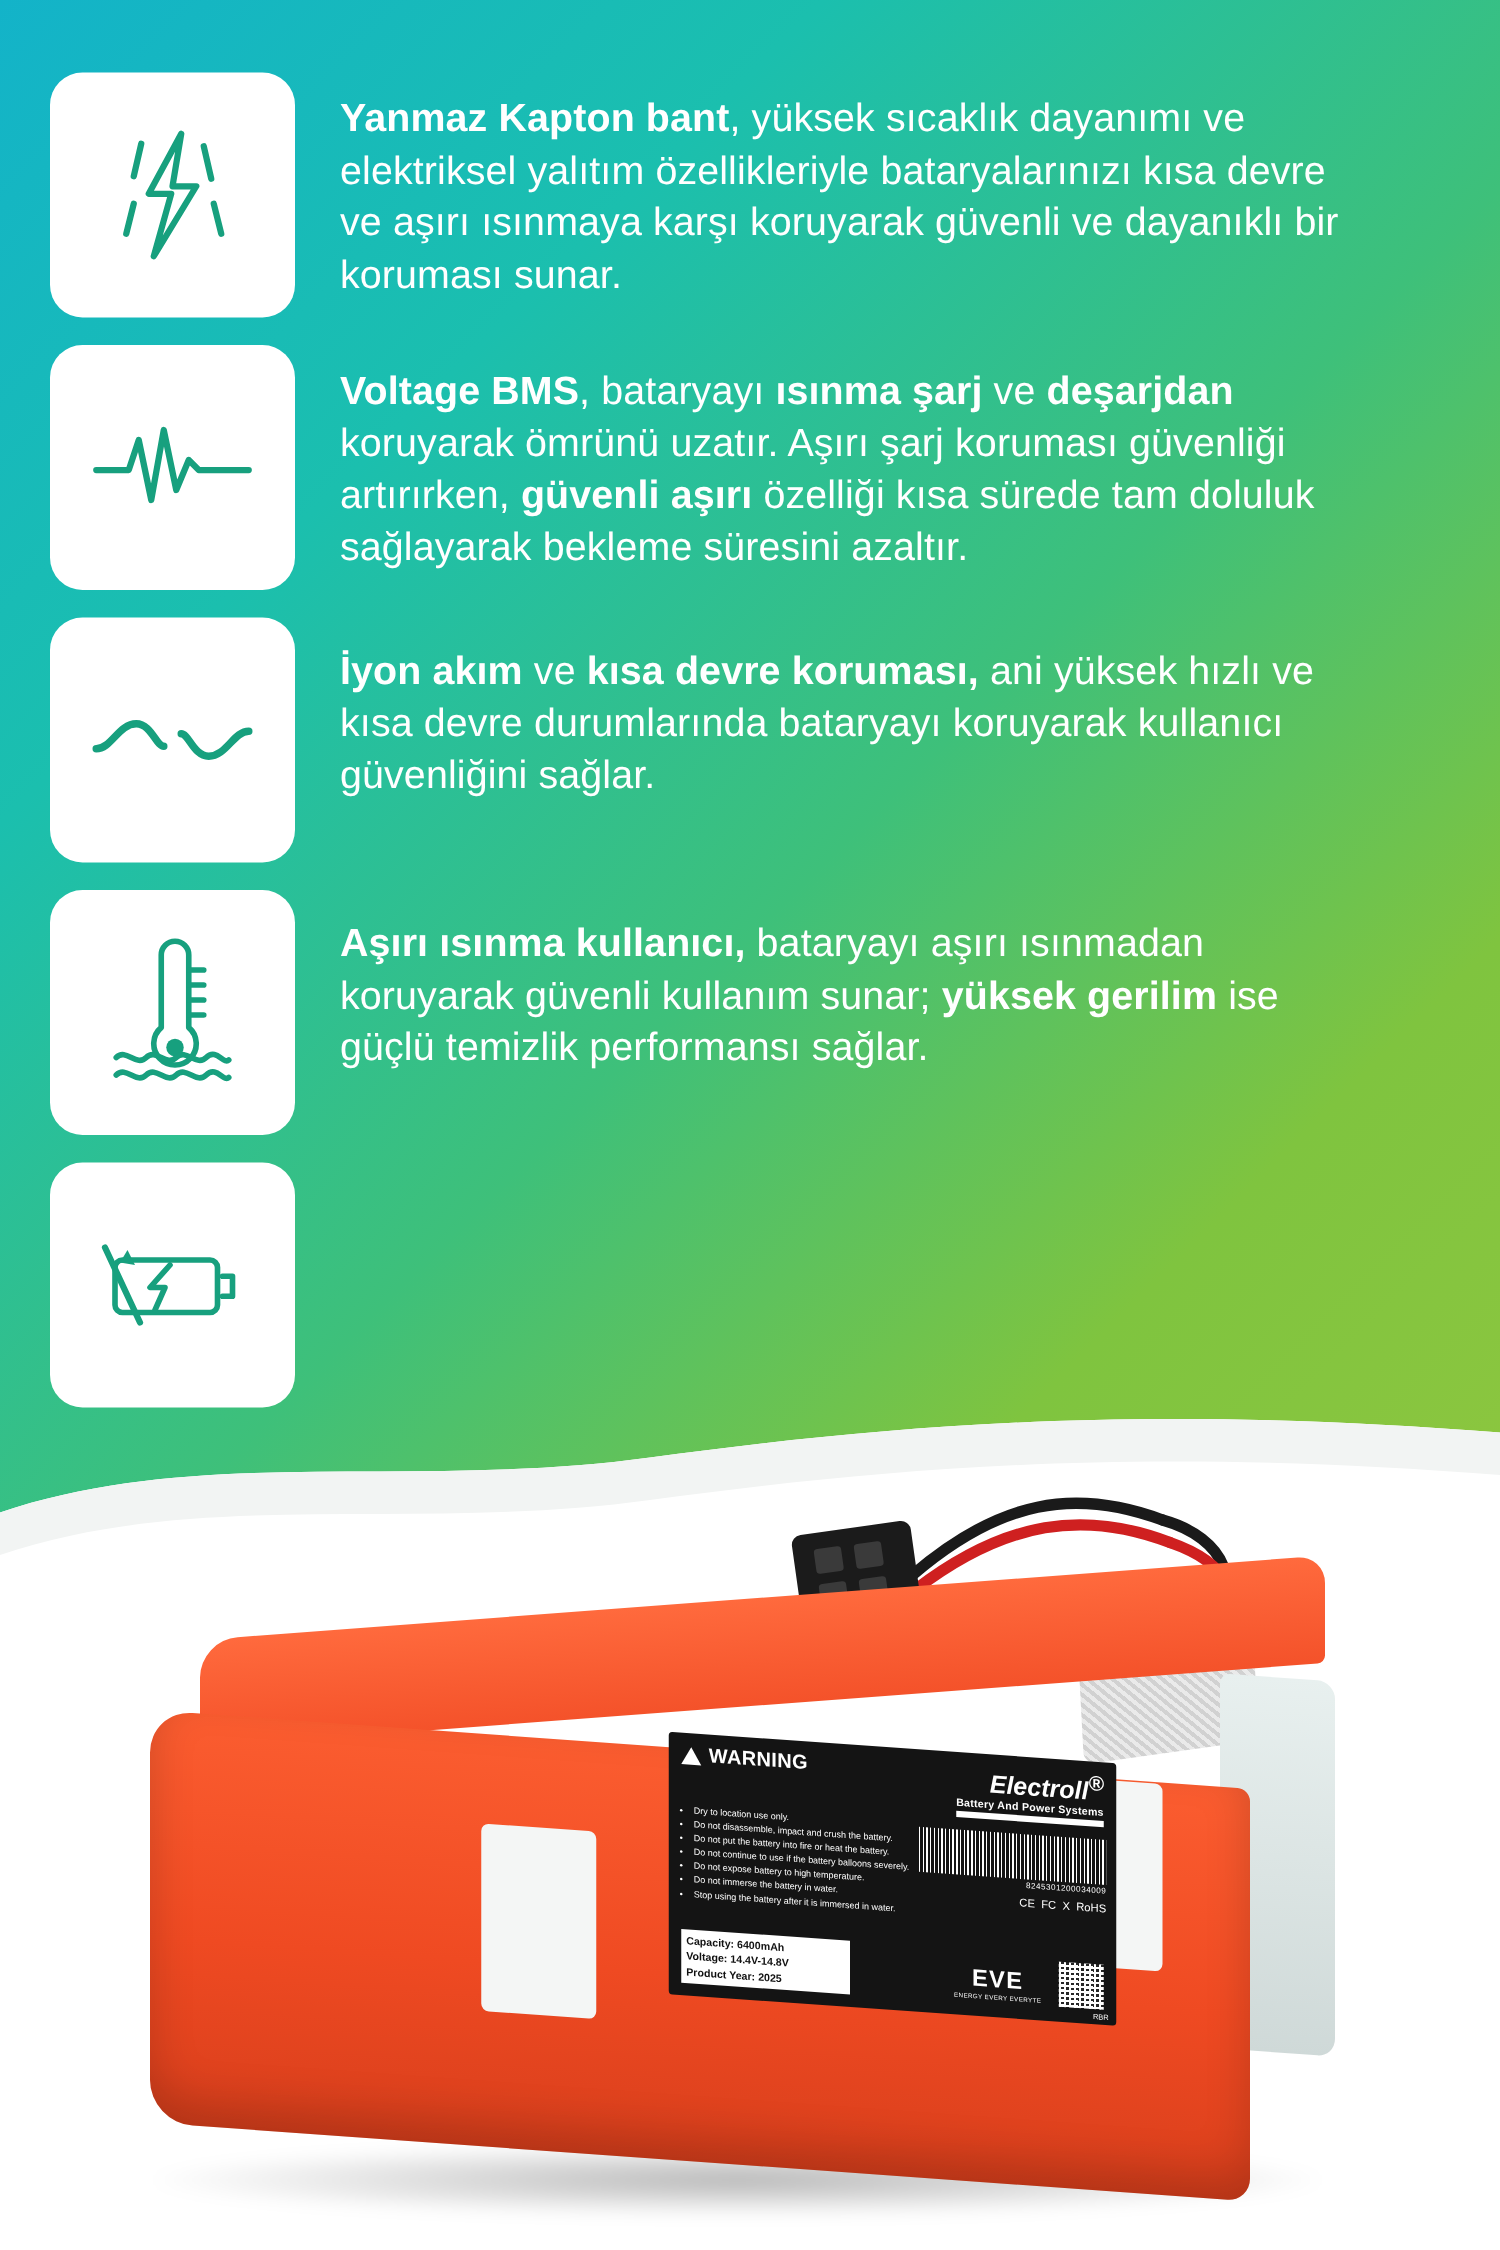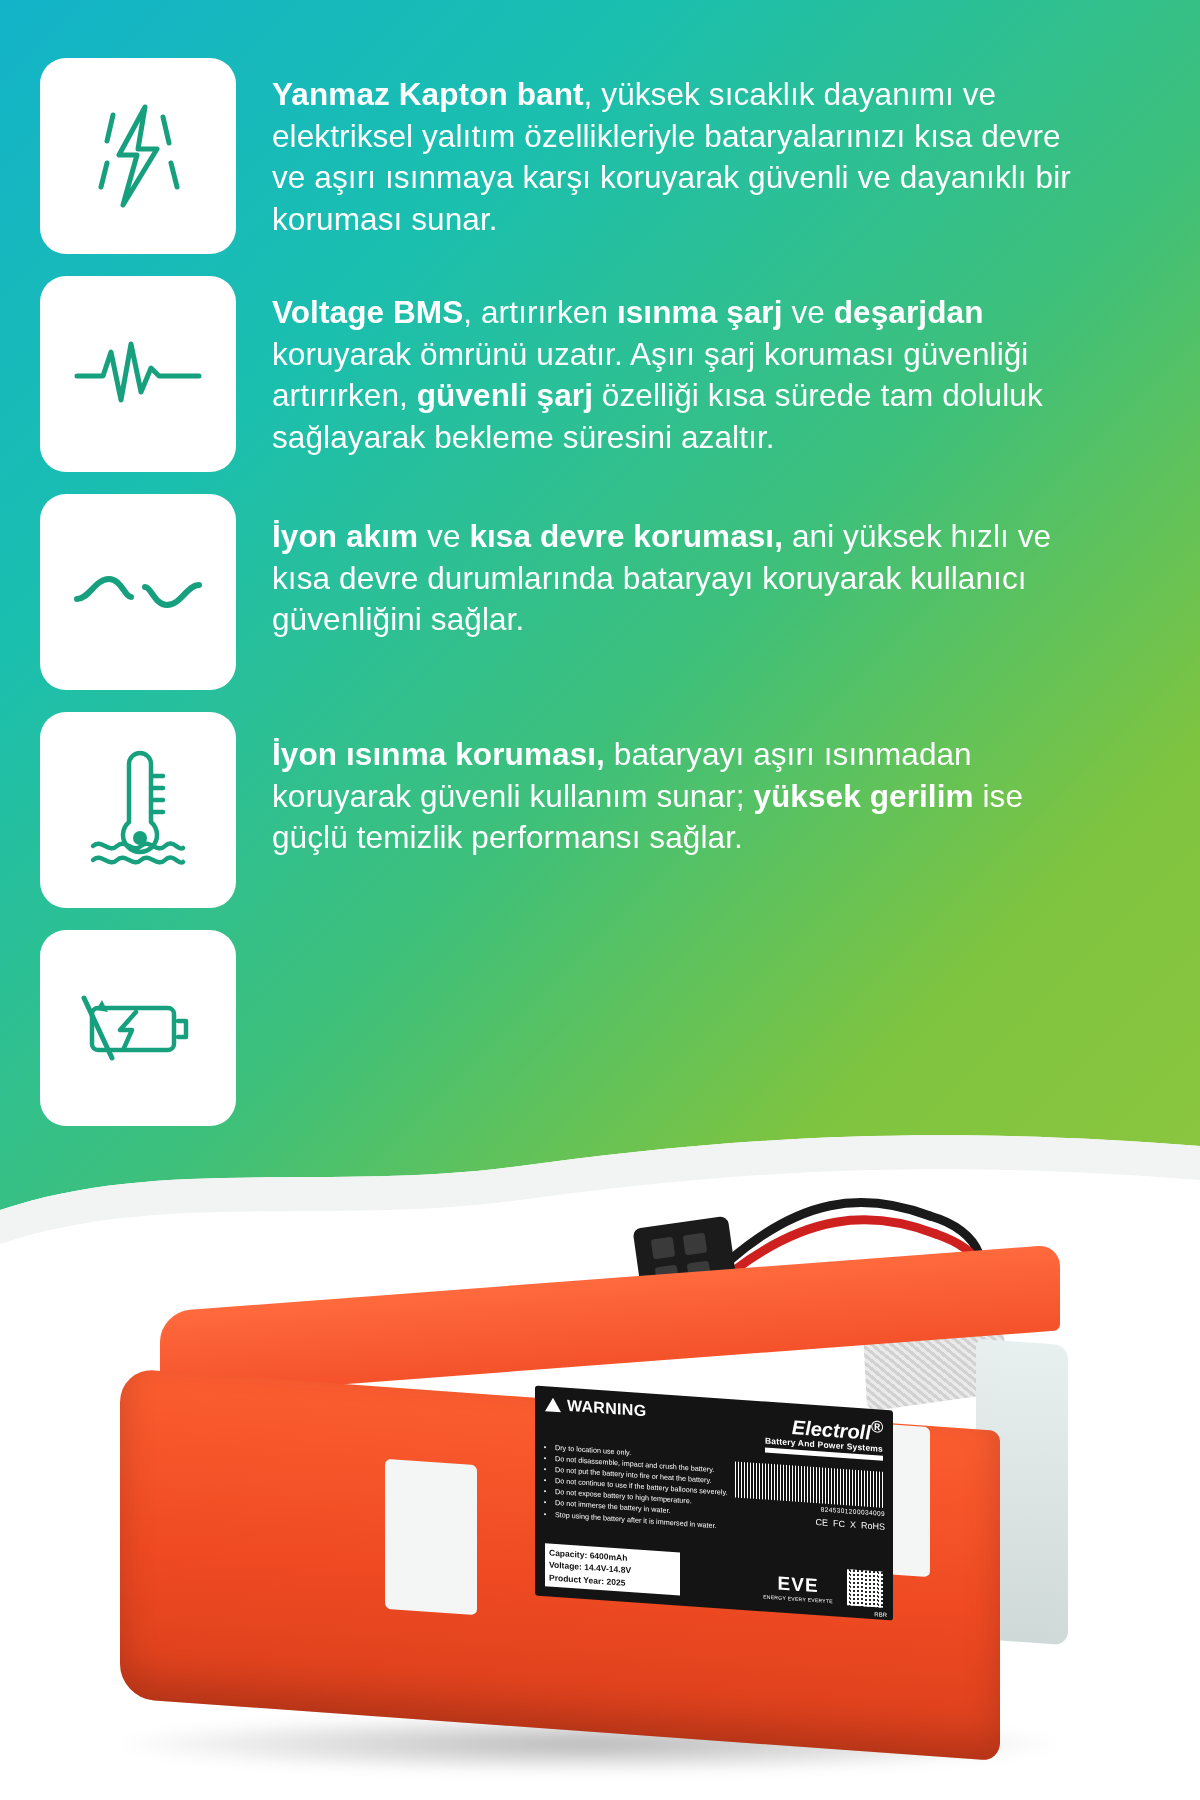--- a/index.html
+++ b/index.html
@@ -272,21 +272,21 @@
     </div>
 
     <div class="feature f2">
       <div class="icon-tile">
         <span>
           <svg width="130" height="80" viewBox="0 0 130 80" fill="none" stroke="#17a07e" stroke-width="5" stroke-linecap="round" stroke-linejoin="round">
             <path d="M4 42 L30 42 L38 18 L48 66 L58 10 L68 58 L78 34 L86 42 L126 42"></path>
           </svg>
         </span>
       </div>
-      <div class="feature-text"><b>Voltage BMS</b><span>, artırırken </span><b>ısınma şarj</b><span> ve </span><b>deşarjdan</b><span> koruyarak ömrünü uzatır. Aşırı şarj koruması güvenliği artırırken, </span><b>güvenli şarj</b><span> özelliği kısa sürede tam doluluk sağlayarak bekleme süresini azaltır.</span></div>
+      <div class="feature-text"><b>Voltage BMS</b><span>, bataryayı </span><b>ısınma şarj</b><span> ve </span><b>deşarjdan</b><span> koruyarak ömrünü uzatır. Aşırı şarj koruması güvenliği artırırken, </span><b>güvenli aşırı</b><span> özelliği kısa sürede tam doluluk sağlayarak bekleme süresini azaltır.</span></div>
     </div>
 
     <div class="feature f3">
       <div class="icon-tile">
         <span>
           <svg width="130" height="70" viewBox="0 0 130 70" fill="none" stroke="#17a07e" stroke-width="6" stroke-linecap="round" stroke-linejoin="round">
             <path d="M4 42 C16 42 22 22 36 22 C48 22 52 40 58 40"></path>
             <path d="M72 30 C78 30 82 48 94 48 C108 48 114 28 126 28"></path>
           </svg>
         </span>
@@ -299,21 +299,21 @@
         <span>
           <svg width="110" height="120" viewBox="0 0 110 120" fill="none" stroke="#17a07e" stroke-width="4.5" stroke-linecap="round" stroke-linejoin="round">
             <path d="M46 14 a11 11 0 0 1 22 0 v58 a17 17 0 1 1 -22 0 Z"></path>
             <circle cx="57" cy="88" r="7" fill="#17a07e" stroke="none"></circle>
             <path d="M68 26 h12 M68 38 h12 M68 50 h12 M68 62 h12"></path>
             <path d="M10 96 c8 -8 16 8 24 0 c8 -8 16 8 24 0 c8 -8 16 8 24 0 c8 -8 14 6 18 2"></path>
             <path d="M10 110 c8 -8 16 8 24 0 c8 -8 16 8 24 0 c8 -8 16 8 24 0 c8 -8 14 6 18 2"></path>
           </svg>
         </span>
       </div>
-      <div class="feature-text"><b>İyon ısınma koruması,</b><span> bataryayı aşırı ısınmadan koruyarak güvenli kullanım sunar; </span><b>yüksek gerilim</b><span> ise güçlü temizlik performansı sağlar.</span></div>
+      <div class="feature-text"><b>Aşırı ısınma kullanıcı,</b><span> bataryayı aşırı ısınmadan koruyarak güvenli kullanım sunar; </span><b>yüksek gerilim</b><span> ise güçlü temizlik performansı sağlar.</span></div>
     </div>
 
     <div class="feature f5">
       <div class="icon-tile">
         <span>
           <svg width="120" height="80" viewBox="0 0 120 80" fill="none" stroke="#17a07e" stroke-width="4.5" stroke-linecap="round" stroke-linejoin="round">
             <rect x="14" y="20" width="82" height="42" rx="6"></rect>
             <path d="M100 33 h8 v16 h-8"></path>
             <path d="M58 24 L42 42 L54 42 L46 60"></path>
             <path d="M6 10 L34 70" stroke-width="5"></path>

